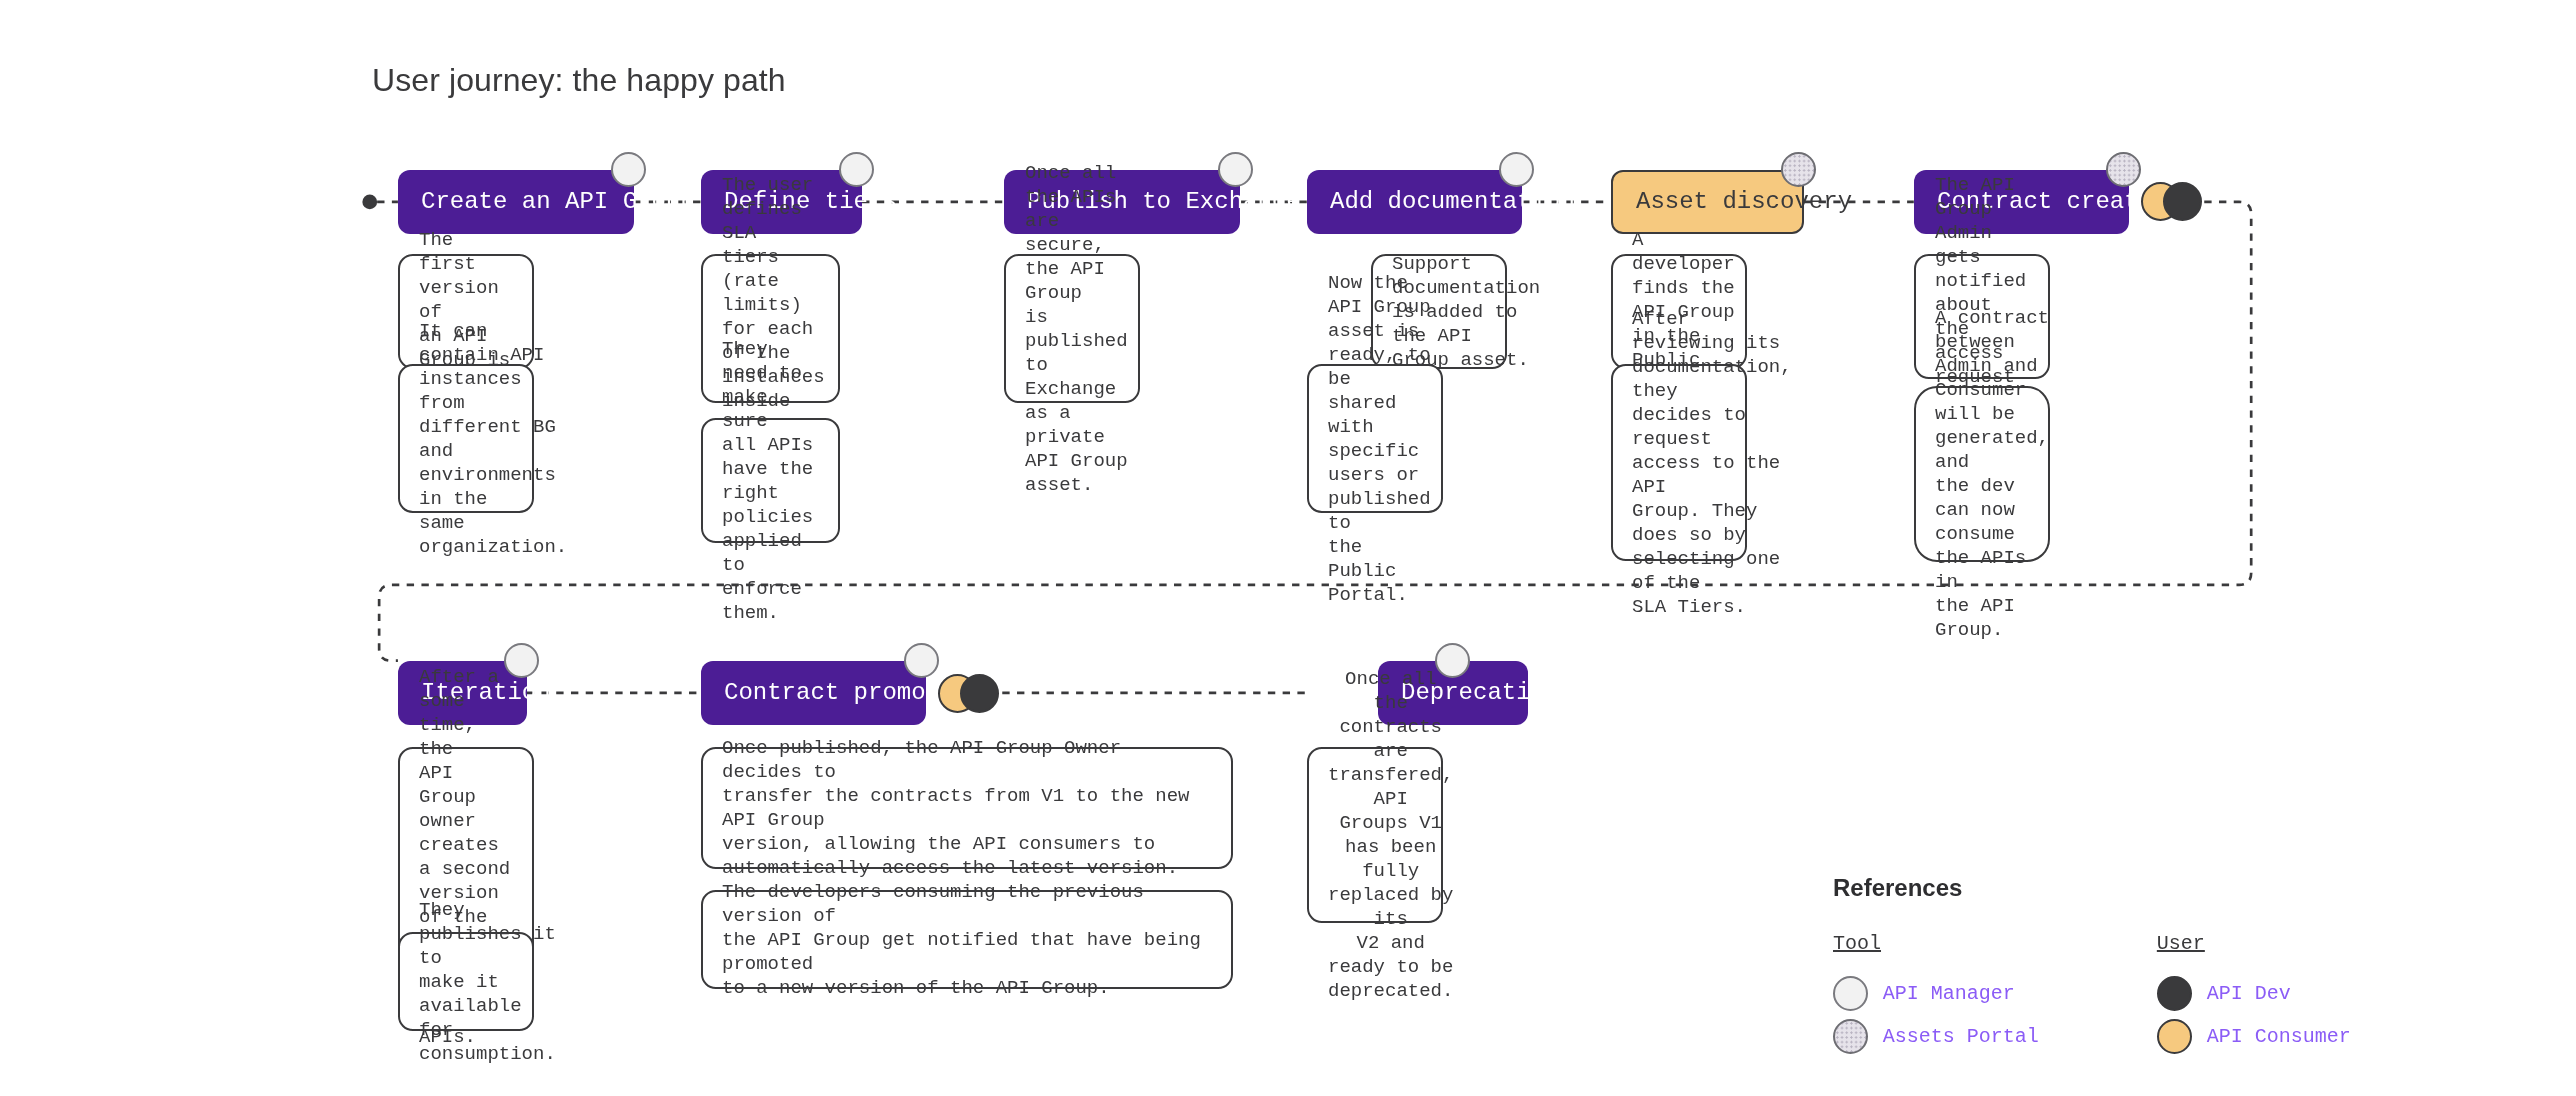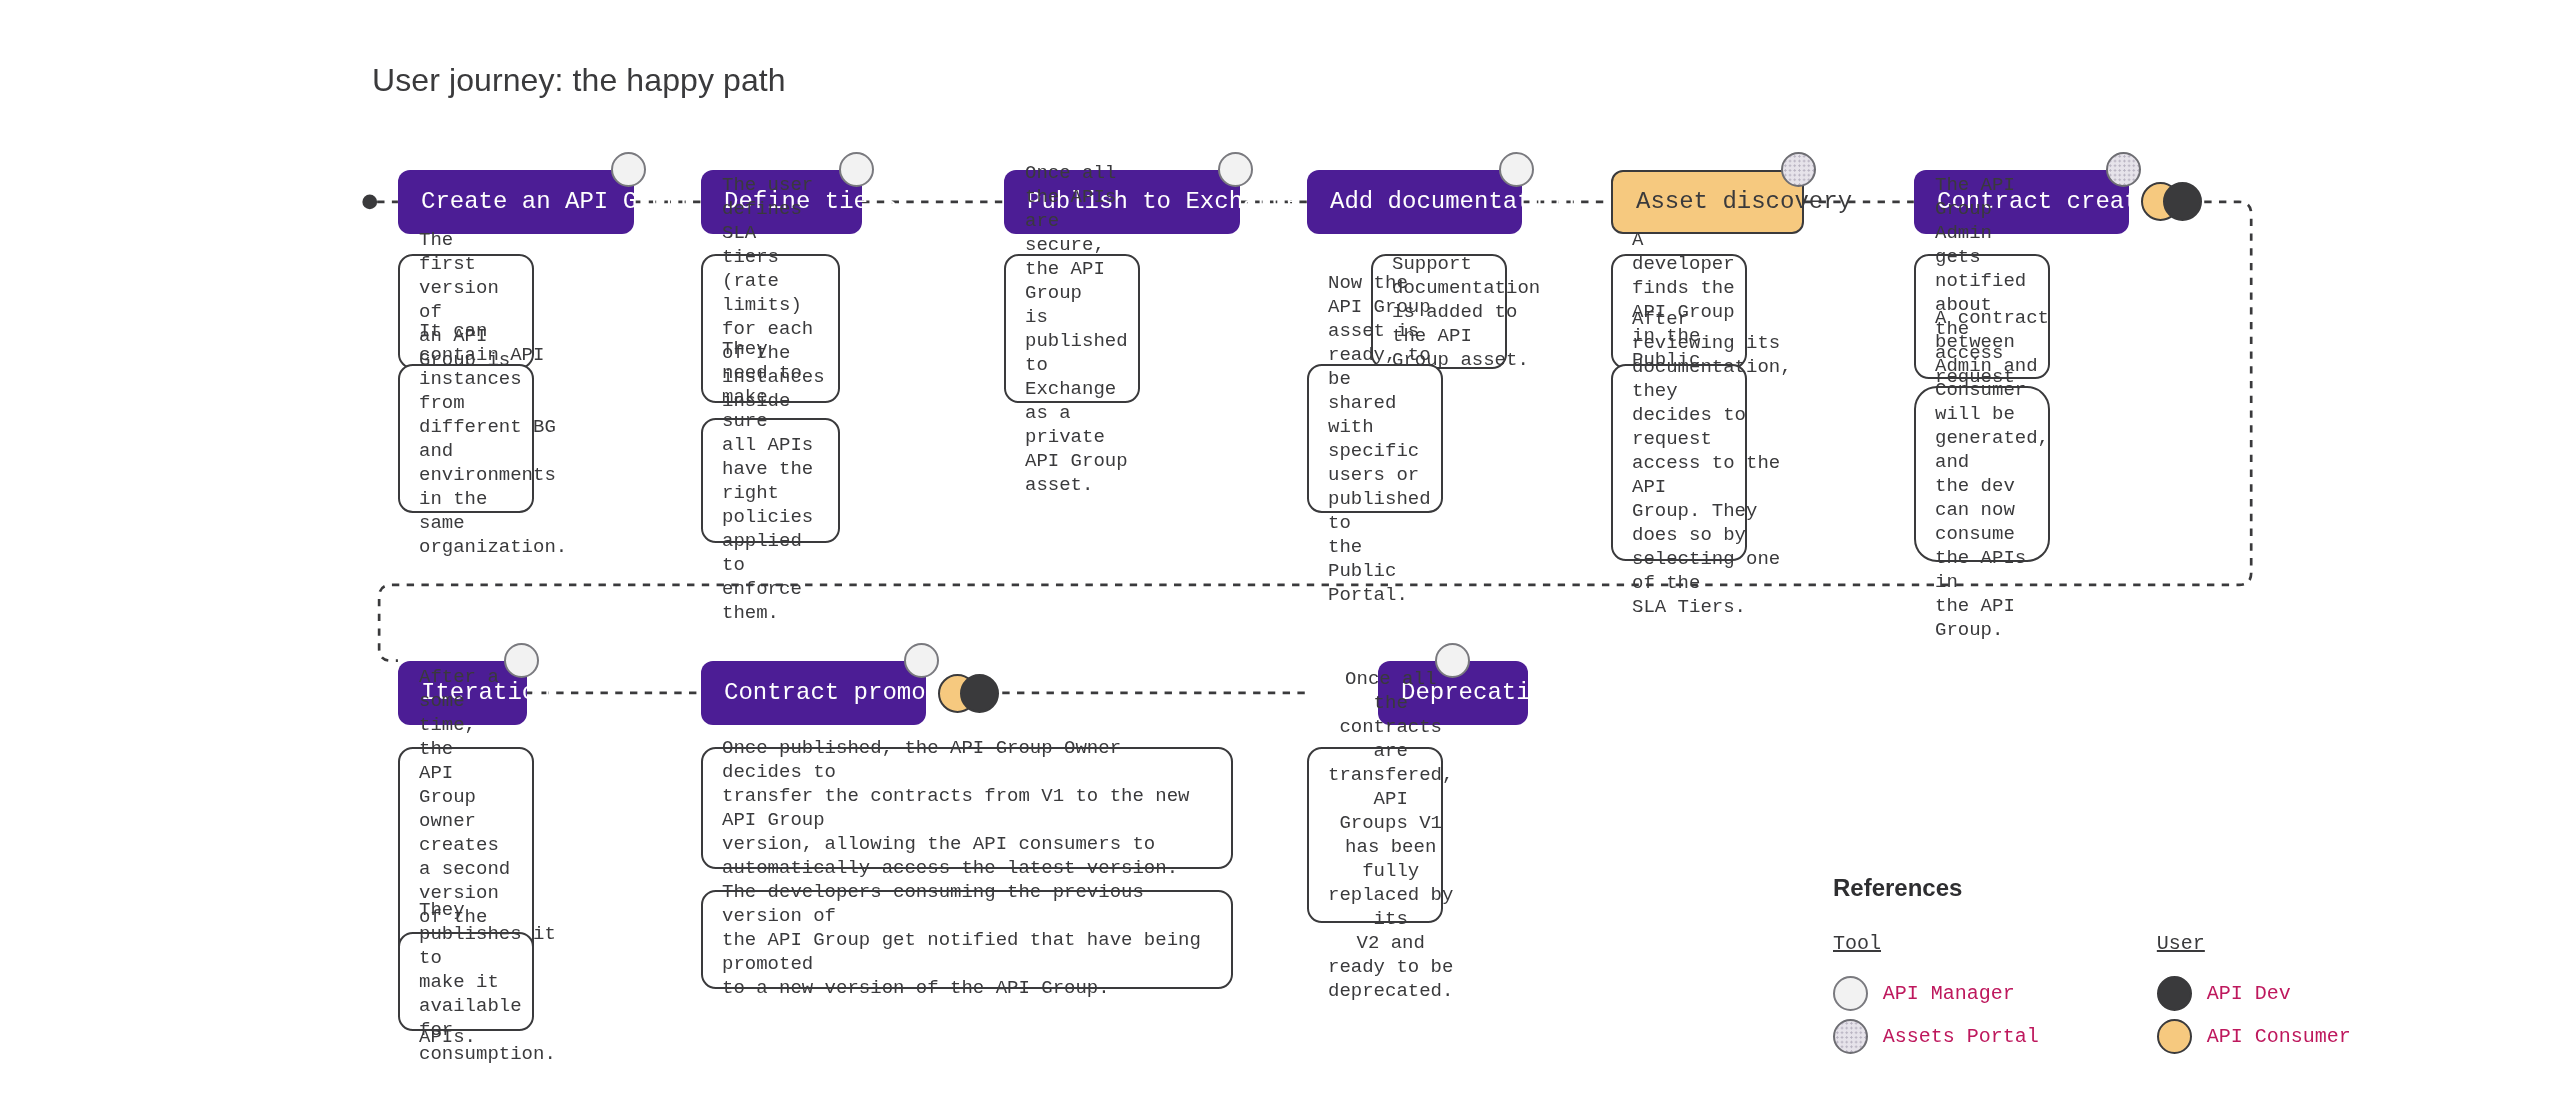--- a/index.html
+++ b/index.html
@@ -76,21 +76,21 @@
   .refs-swatch{width:35px;height:35px;border-radius:50%;box-sizing:border-box;
                border:2px solid #6e6e73;margin-right:14.8px;flex:none;}
   .sw-manager{background:#f2f2f2;border-color:#7a7a7f;}
   .sw-assets{background:#e6e3ea;border-color:#6e6e73;
              background-image:radial-gradient(#b9b4c2 1.1px,transparent 1.1px);
              background-size:4.7px 4.7px;}
   .sw-dev{background:#3a3a3c;border-color:#3a3a3c;}
   .sw-consumer{background:#f6c97f;border-color:#3a3a3c;}
   .refs-label{
     font-family:"Liberation Mono","DejaVu Sans Mono",monospace;
-    font-size:20px;color:#be185d;white-space:nowrap;
+    font-size:20px;color:#8b5cf6;white-space:nowrap;
   }
 </style>
 </head>
 <body>
 
 <div id="canvas">
 
   <svg id="wires" viewBox="0 0 3840 1634" xmlns="http://www.w3.org/2000/svg">
 
     <circle cx="551" cy="301" r="11" fill="#3a3a3c"></circle>

